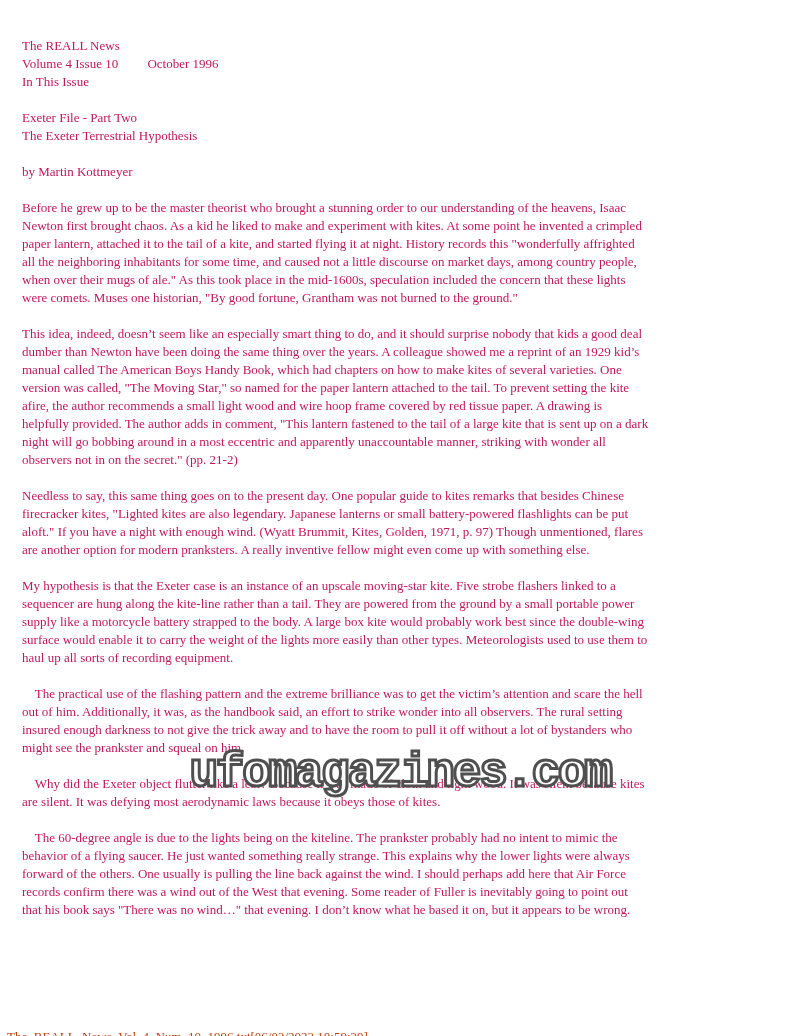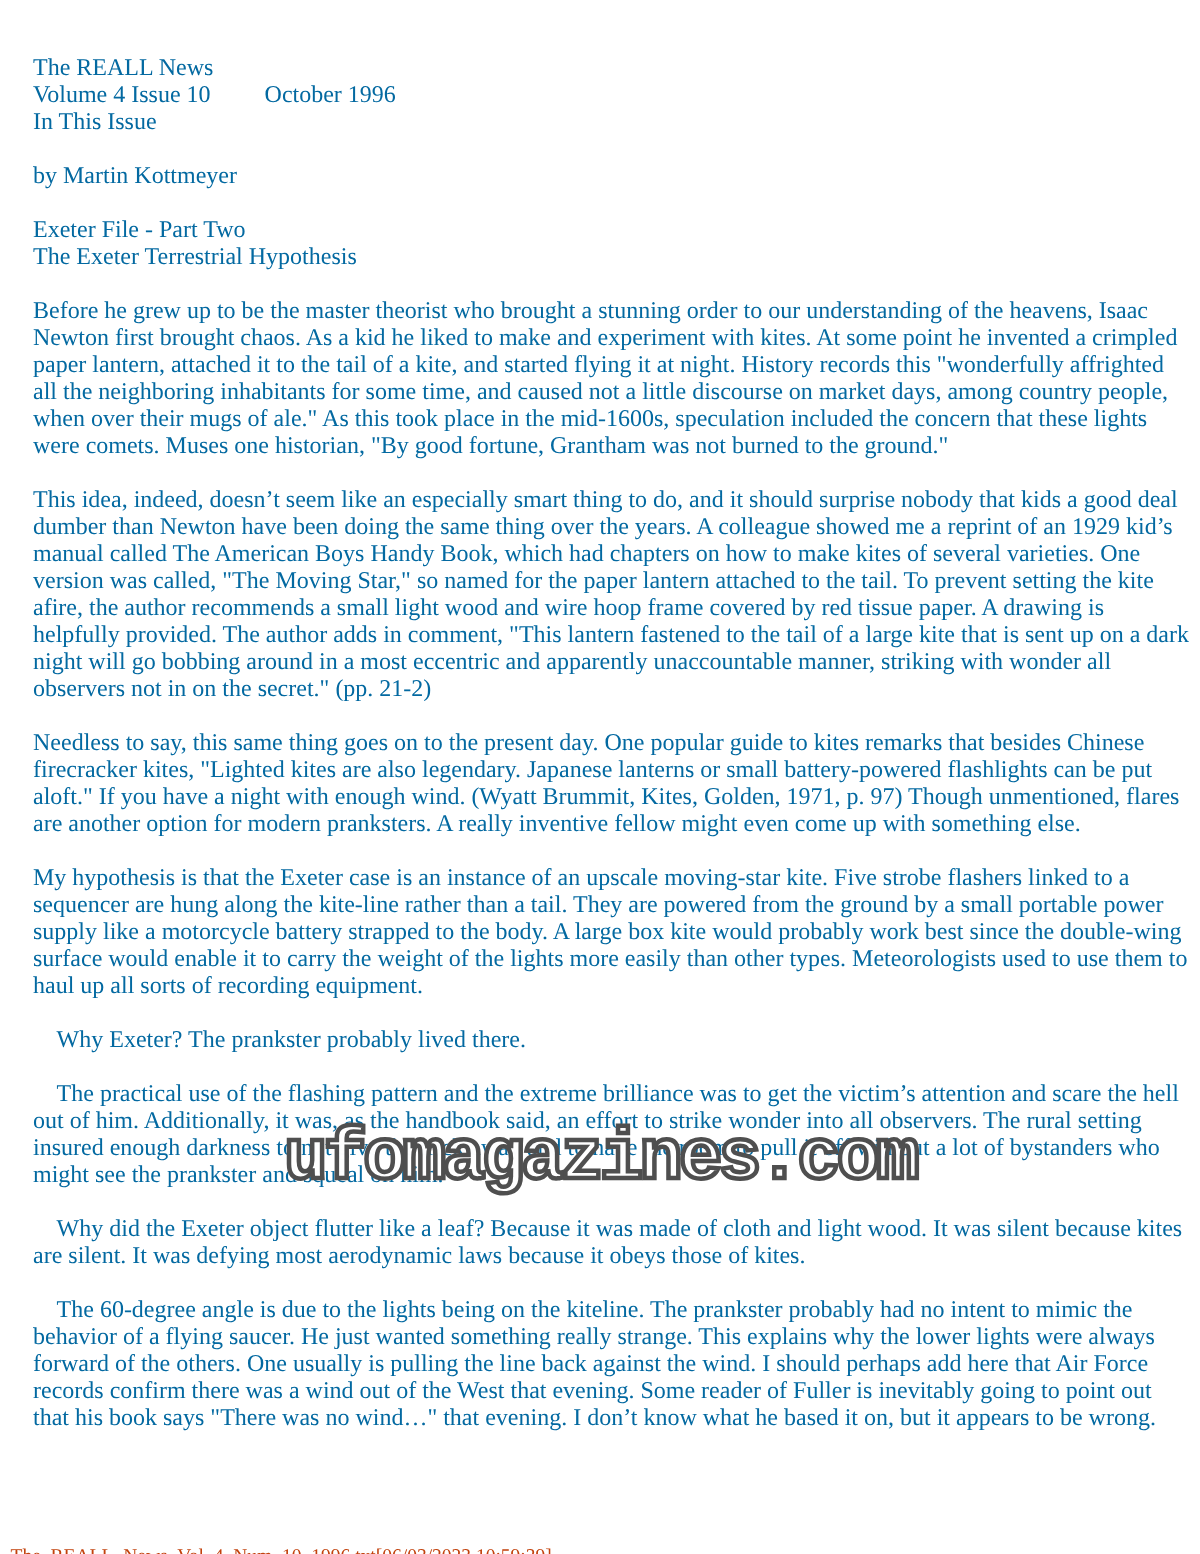--- a/index.html
+++ b/index.html
@@ -17,23 +17,23 @@
   .page {
     position: absolute;
     inset: 0;
     background: #ffffff;
   }
   .doc {
     position: absolute;
     top: 37px;
     left: 22px;
     width: 770px;
-    font-size: 16px;
+    font-size: 13px;
     line-height: 18px;
-    color: #0369a1;
+    color: #be185d;
   }
   .para {
     margin: 0 0 18px 0;
     white-space: pre;
   }
   .watermark {
     position: absolute;
     top: 749px;
     left: 0;
     width: 800px;
@@ -61,23 +61,23 @@
   }
 </style>
 </head>
 <body>
 
 <div class="page">
   <div class="doc">
     <p class="para">The REALL News
 Volume 4 Issue 10         October 1996
 In This Issue</p>
-    <p class="para">by Martin Kottmeyer</p>
     <p class="para">Exeter File - Part Two
 The Exeter Terrestrial Hypothesis</p>
+    <p class="para">by Martin Kottmeyer</p>
     <div id="paragraphs">
         <p class="para">Before he grew up to be the master theorist who brought a stunning order to our understanding of the heavens, Isaac
 Newton first brought chaos. As a kid he liked to make and experiment with kites. At some point he invented a crimpled
 paper lantern, attached it to the tail of a kite, and started flying it at night. History records this "wonderfully affrighted
 all the neighboring inhabitants for some time, and caused not a little discourse on market days, among country people,
 when over their mugs of ale." As this took place in the mid-1600s, speculation included the concern that these lights
 were comets. Muses one historian, "By good fortune, Grantham was not burned to the ground."</p>
         <p class="para">This idea, indeed, doesn’t seem like an especially smart thing to do, and it should surprise nobody that kids a good deal
 dumber than Newton have been doing the same thing over the years. A colleague showed me a reprint of an 1929 kid’s
 manual called The American Boys Handy Book, which had chapters on how to make kites of several varieties. One
@@ -88,21 +88,20 @@
 observers not in on the secret." (pp. 21-2)</p>
         <p class="para">Needless to say, this same thing goes on to the present day. One popular guide to kites remarks that besides Chinese
 firecracker kites, "Lighted kites are also legendary. Japanese lanterns or small battery-powered flashlights can be put
 aloft." If you have a night with enough wind. (Wyatt Brummit, Kites, Golden, 1971, p. 97) Though unmentioned, flares
 are another option for modern pranksters. A really inventive fellow might even come up with something else.</p>
         <p class="para">My hypothesis is that the Exeter case is an instance of an upscale moving-star kite. Five strobe flashers linked to a
 sequencer are hung along the kite-line rather than a tail. They are powered from the ground by a small portable power
 supply like a motorcycle battery strapped to the body. A large box kite would probably work best since the double-wing
 surface would enable it to carry the weight of the lights more easily than other types. Meteorologists used to use them to
 haul up all sorts of recording equipment.</p>
-        <p class="para">    Why Exeter? The prankster probably lived there.</p>
         <p class="para">    The practical use of the flashing pattern and the extreme brilliance was to get the victim’s attention and scare the hell
 out of him. Additionally, it was, as the handbook said, an effort to strike wonder into all observers. The rural setting
 insured enough darkness to not give the trick away and to have the room to pull it off without a lot of bystanders who
 might see the prankster and squeal on him.</p>
         <p class="para">    Why did the Exeter object flutter like a leaf? Because it was made of cloth and light wood. It was silent because kites
 are silent. It was defying most aerodynamic laws because it obeys those of kites.</p>
         <p class="para">    The 60-degree angle is due to the lights being on the kiteline. The prankster probably had no intent to mimic the
 behavior of a flying saucer. He just wanted something really strange. This explains why the lower lights were always
 forward of the others. One usually is pulling the line back against the wind. I should perhaps add here that Air Force
 records confirm there was a wind out of the West that evening. Some reader of Fuller is inevitably going to point out

